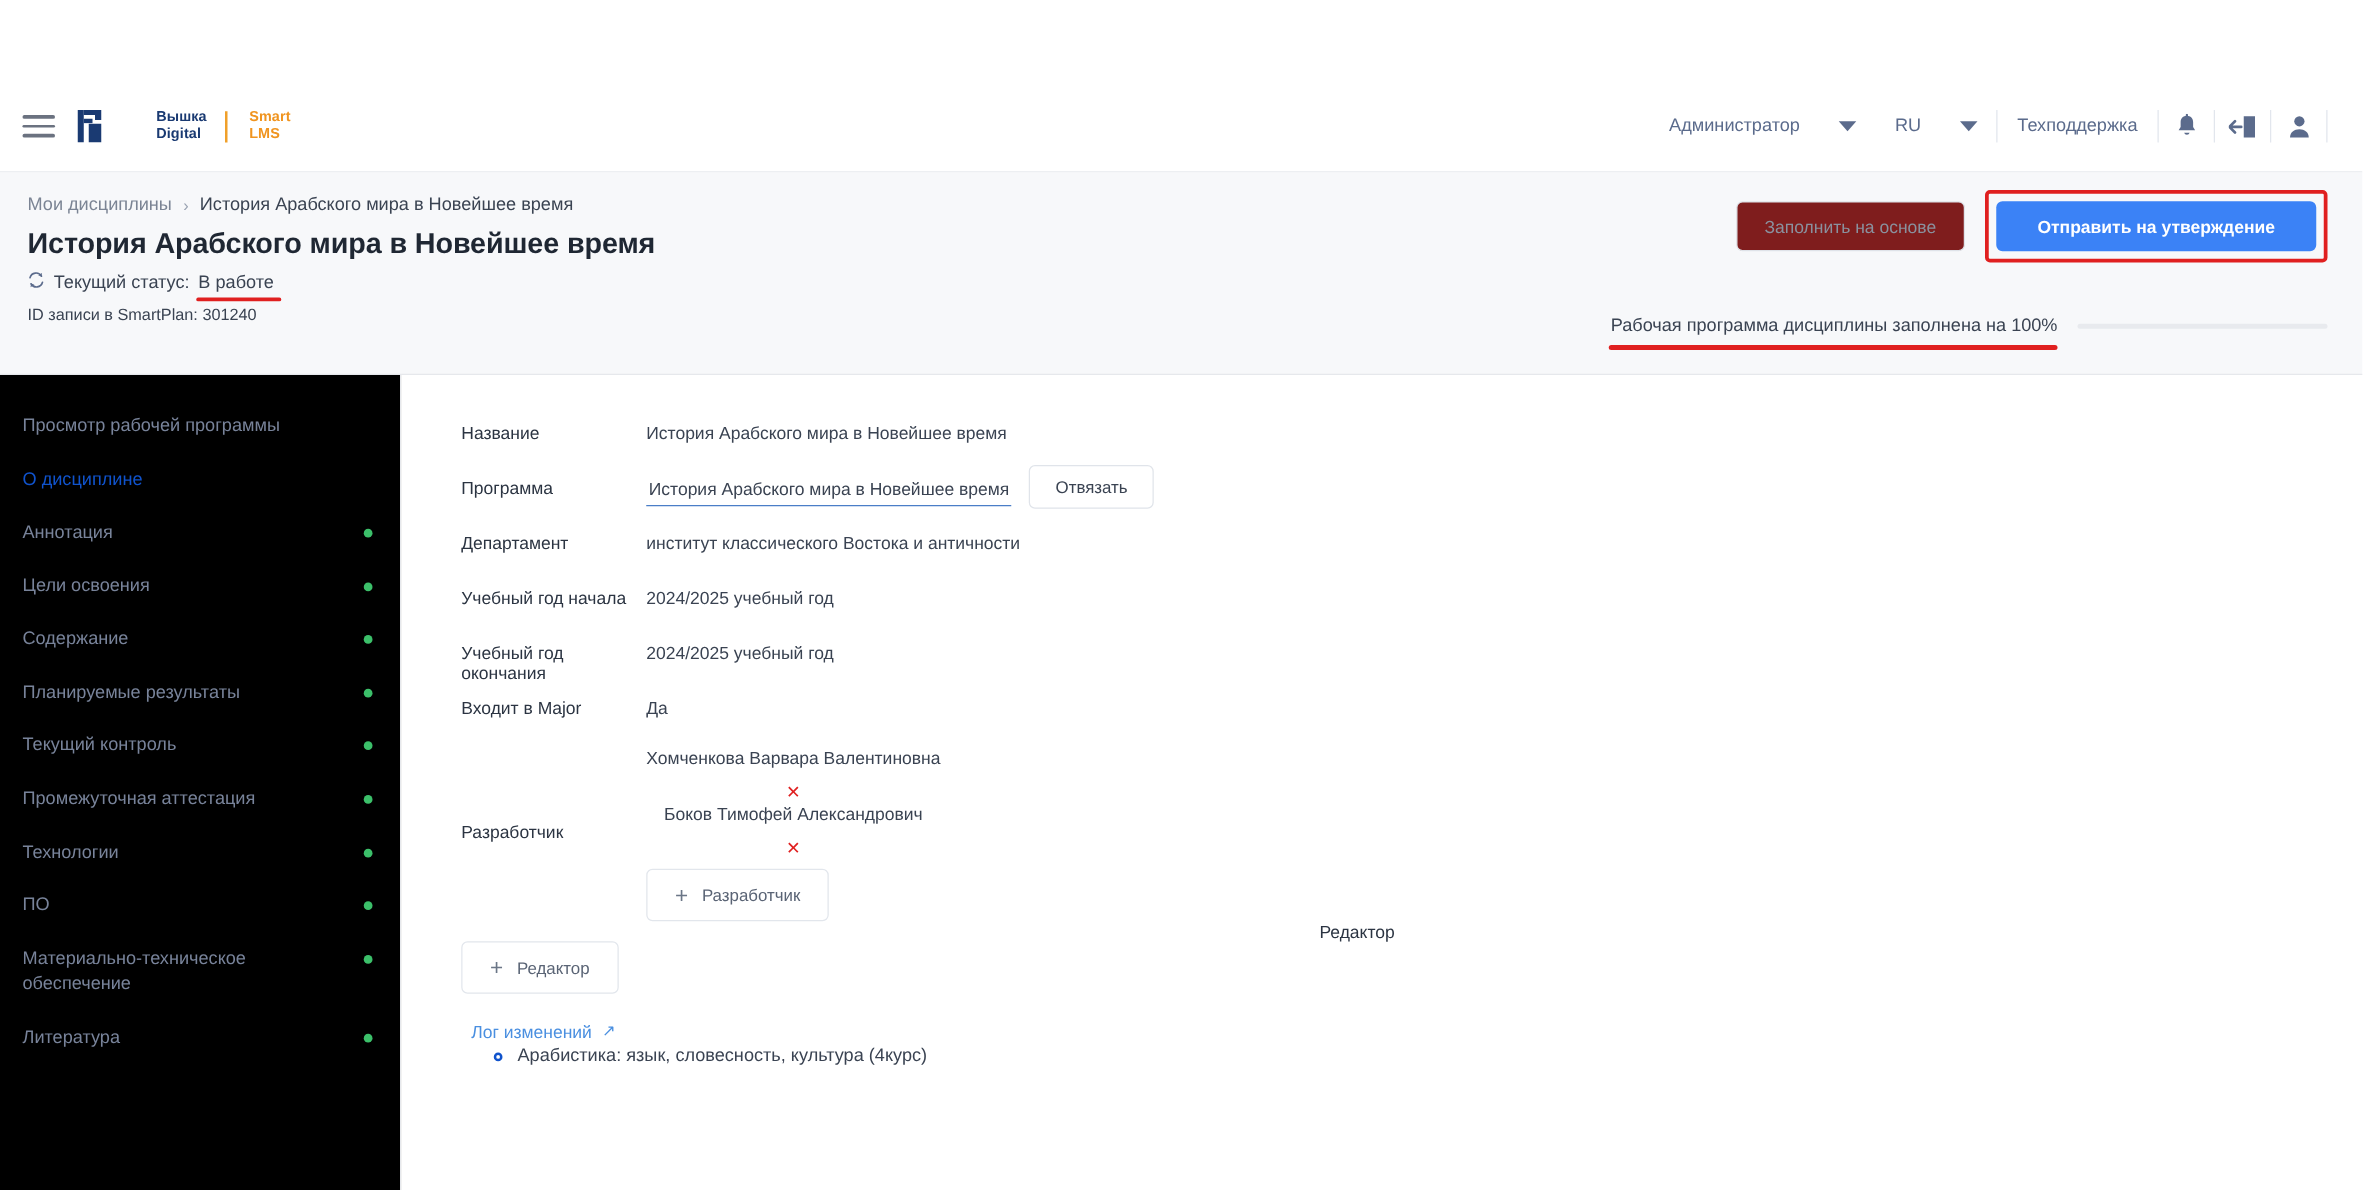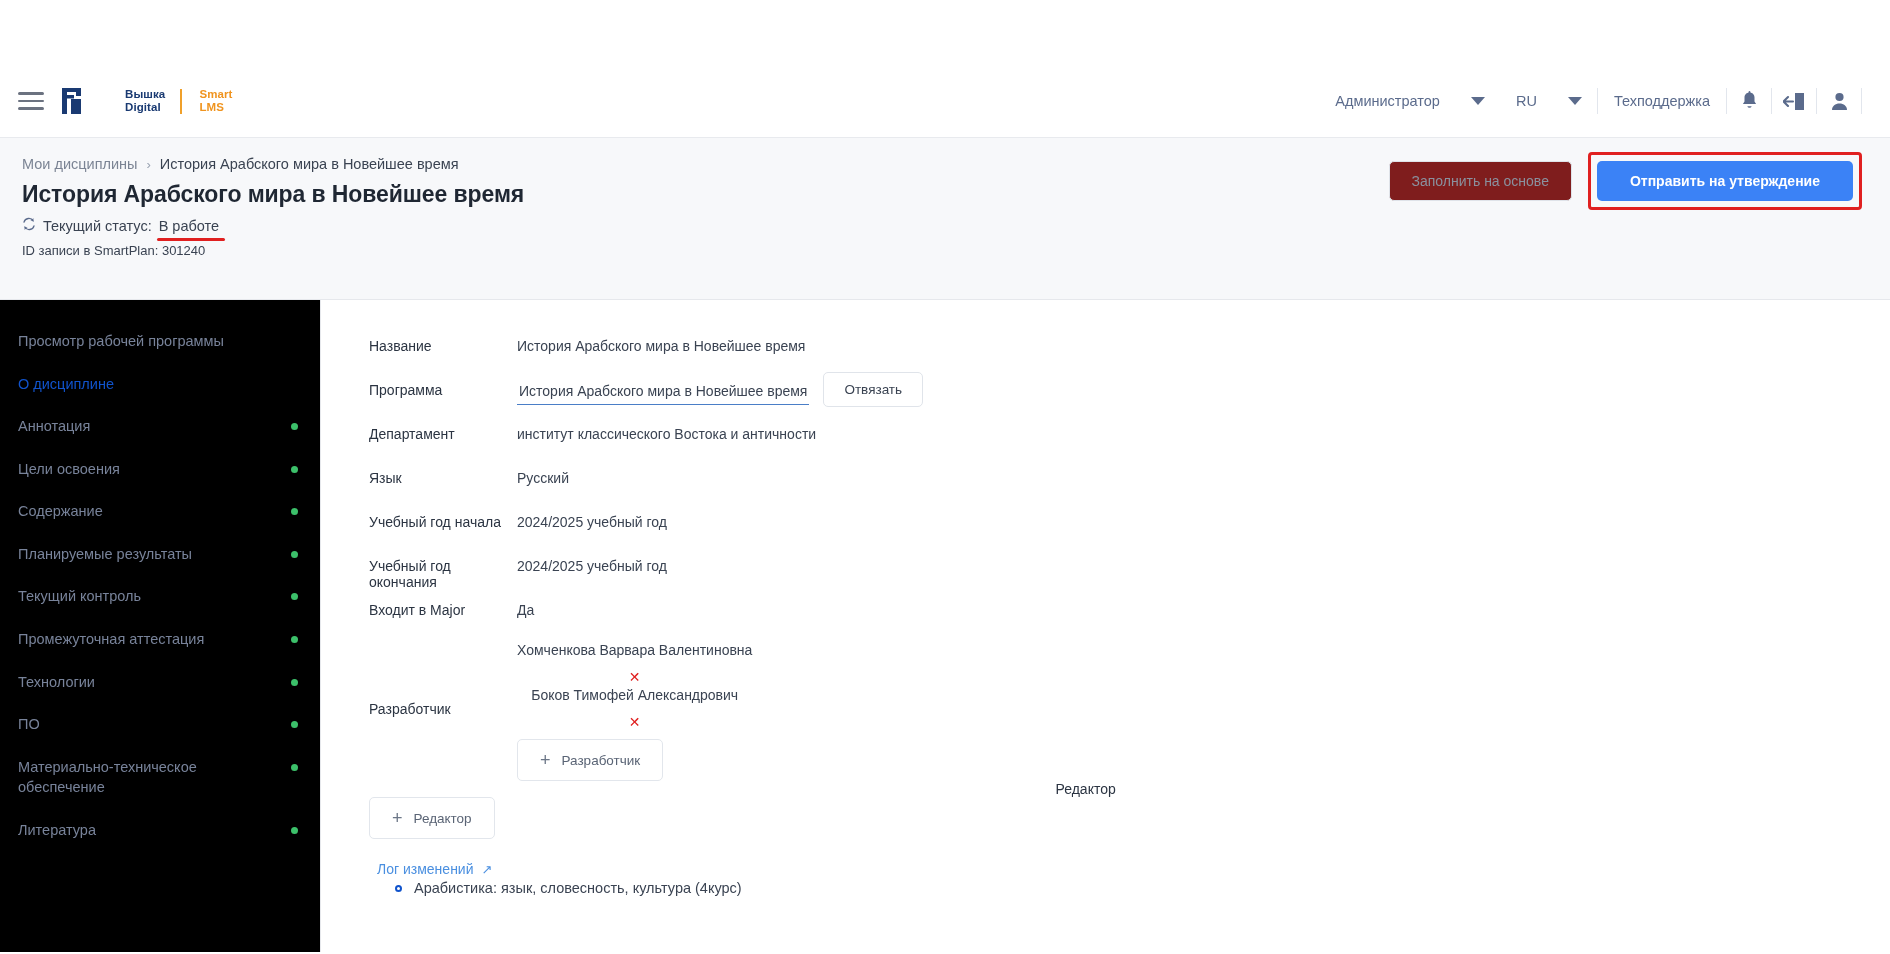--- a/index.html
+++ b/index.html
@@ -377,20 +377,29 @@
 
   <div class="record-id">ID записи в SmartPlan: 301240</div>
 
   <div class="subheader-actions">
     <button class="btn-outline">Заполнить на основе</button>
     <div class="btn-primary-wrap">
       <button class="btn-primary">Отправить на утверждение</button>
     </div>
   </div>
 
+  <div class="progress-block">
+    <span class="progress-label">
+      <span>Рабочая программа дисциплины заполнена на 100%</span>
+      <span class="progress-label-underline"></span>
+    </span>
+    <span class="progress-bar">
+      <span class="progress-fill" id="progress-fill" style="width: 100%; background: rgb(55, 193, 106);"></span>
+    </span>
+  </div>
 </div>
 
 <div class="body-wrap">
 
   <div class="sidebar" id="sidebar">
       <div class="nav-item">
         <span class="nav-label">Просмотр рабочей программы</span>
         <span class="nav-dot hidden"></span>
       </div>
       <div class="nav-item active">
@@ -452,24 +461,20 @@
         <div class="form-value linked">История Арабского мира в Новейшее время</div>
         <button class="btn-unlink">Отвязать</button>
       </div>
     </div>
 
     <div class="form-row">
       <div class="form-label">Департамент</div>
       <div class="form-value">институт классического Востока и античности</div>
     </div>
 
-    <div class="form-row">
-      <div class="form-label">Язык</div>
-      <div class="form-value">Русский</div>
-    </div>
 
     <div class="form-row">
       <div class="form-label">Учебный год начала</div>
       <div class="form-value">2024/2025 учебный год</div>
     </div>
 
     <div class="form-row">
       <div class="form-label">Учебный год окончания</div>
       <div class="form-value">2024/2025 учебный год</div>
     </div>

